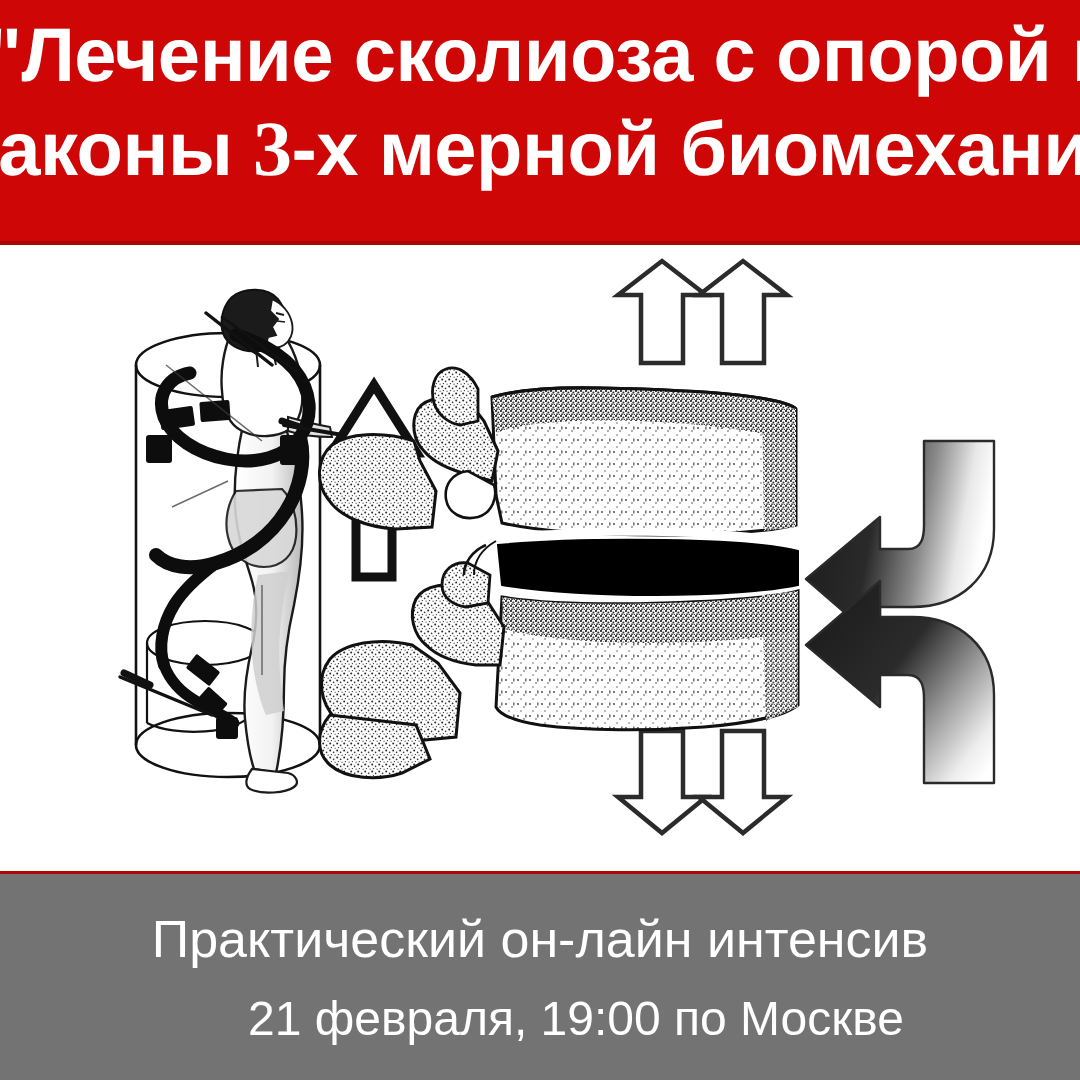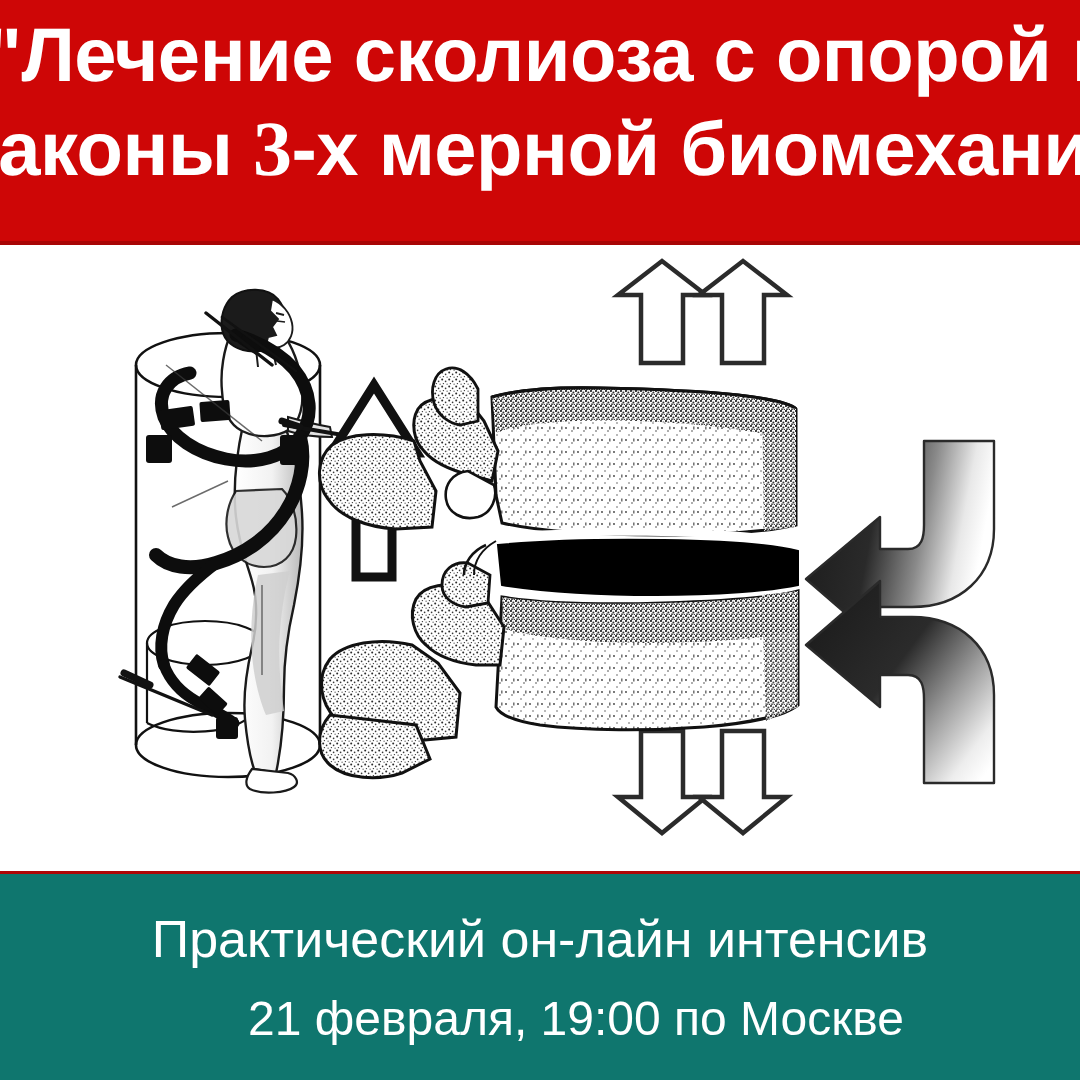--- a/index.html
+++ b/index.html
@@ -68,21 +68,21 @@
   }
   .illustration svg { display: block; }
 
   
   .banner-bottom {
     position: absolute;
     left: 0;
     top: 871px;
     width: 1080px;
     height: 209px;
-    background: #0f766e;
+    background: #737373;
     overflow: hidden;
   }
   .banner-bottom::before{
     content:"";
     position:absolute;
     left:0; top:0; width:100%; height:3px;
     background:#b00606;
   }
   .sub-line {
     position: absolute;

